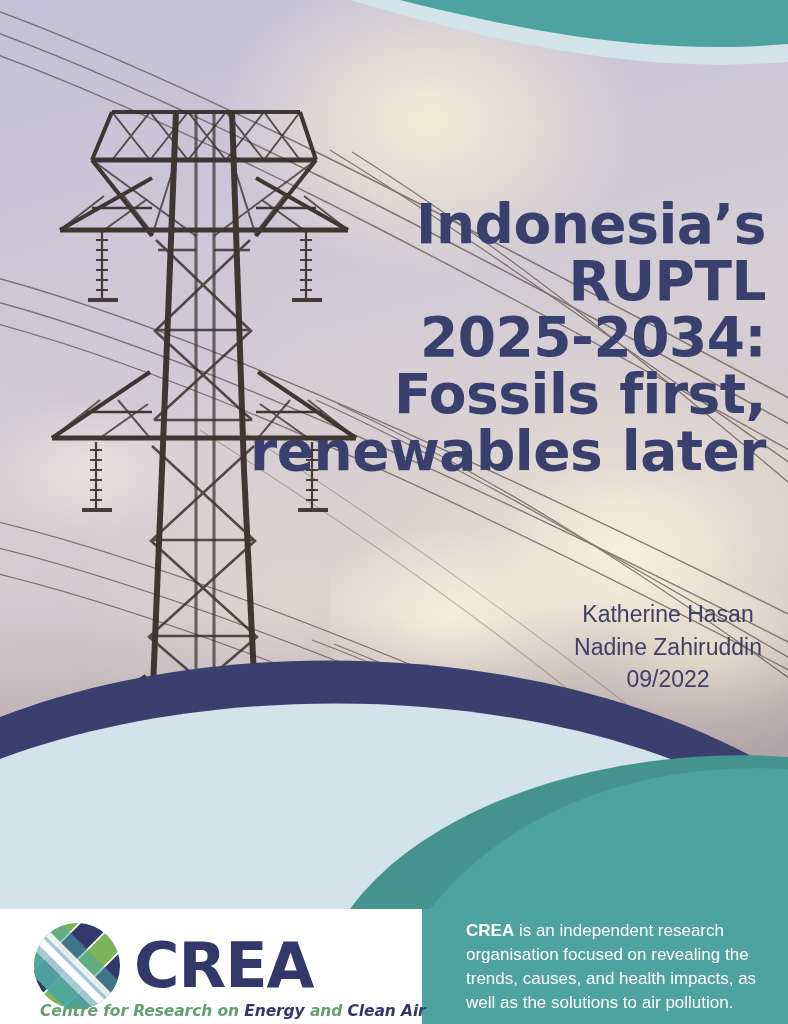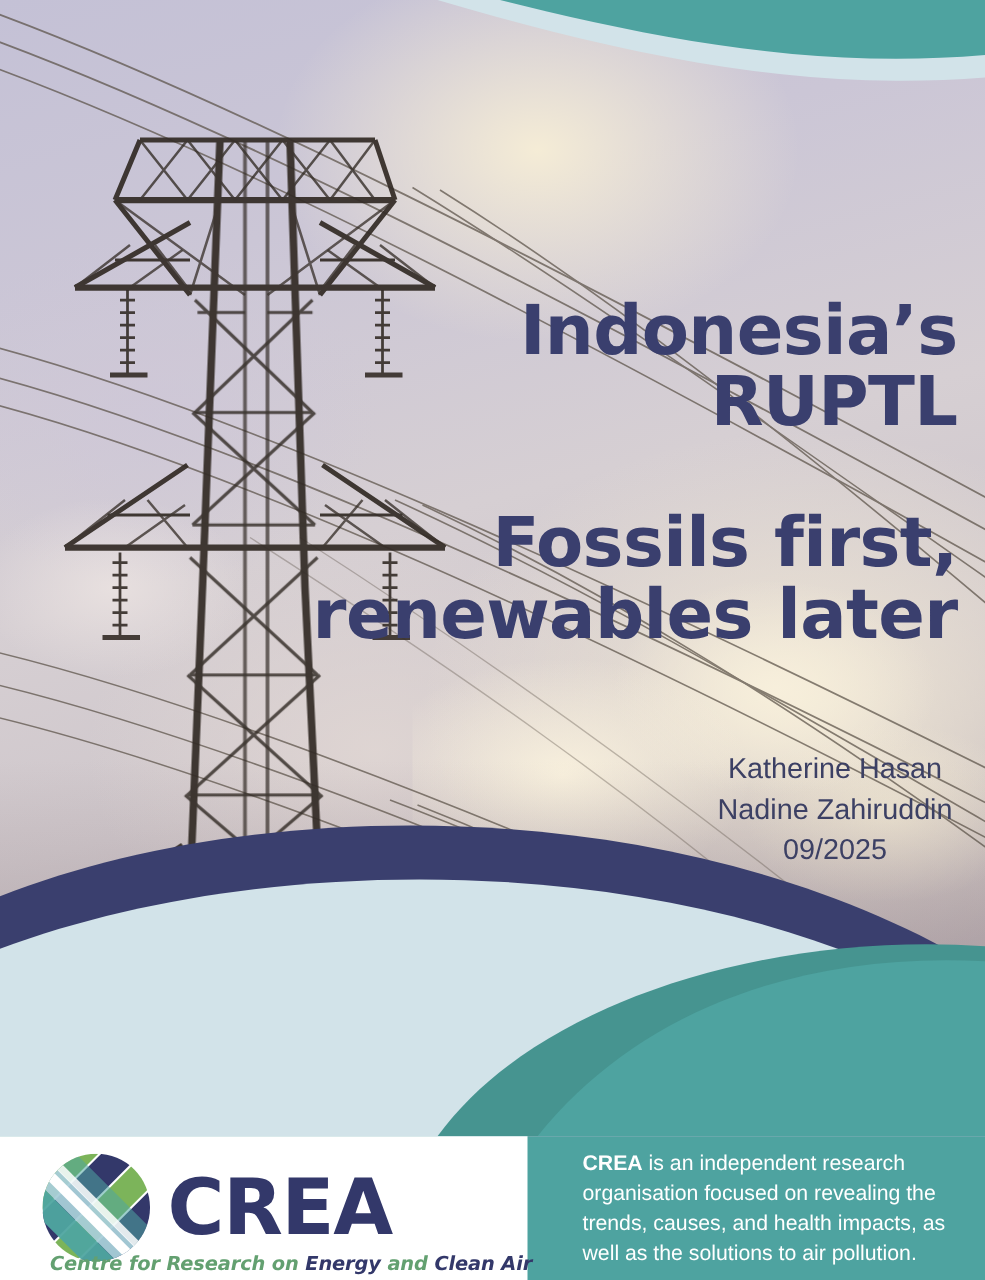--- a/index.html
+++ b/index.html
@@ -46,21 +46,21 @@
   
   .lines { position:absolute; inset:0; }
 
   
   .waves { position:absolute; left:0; right:0; bottom:0; height:300px; }
   .topwave { position:absolute; left:0; top:0; width:788px; height:130px; }
 
   
   .titleblock {
     position:absolute; right:22px; top:196px;
-    width:620px; text-align:right;margin-top:40px;
+    width:620px; text-align:right;
   }
   .titleblock h1 {
     font-family:"DejaVu Sans", sans-serif;
     font-size:55px; line-height:1.03;
     font-weight:bold;
     color:#3a3f6e;
     letter-spacing:-0.5px;
     word-spacing:1px;
   }
   .authors {
@@ -244,30 +244,30 @@
       <path d="M0,150 C 230,64 580,74 788,208 L788,300 L0,300 Z" fill="#d2e3e9"></path>
       <path d="M350,300 C 430,190 620,136 788,148 L788,300 Z" fill="#469490"></path>
       <path d="M430,300 C 510,200 640,152 788,160 L788,300 Z" fill="#4ea3a0"></path>
     </svg>
   </div>
 
   <div class="titleblock">
     <h1>
       <span>Indonesia’s</span><br>
       <span>RUPTL</span><br>
-      <br>
+      <span>2025-2034:</span><br>
       <span>Fossils first,</span><br>
       <span>renewables later</span>
     </h1>
   </div>
 
   <div class="authors">
     <div>Katherine Hasan</div>
     <div>Nadine Zahiruddin</div>
-    <div>09/2025</div>
+    <div>09/2022</div>
   </div>
 
   <div class="footer">
 
     <div class="logopanel">
       <div class="logorow">
         <svg width="86" height="86" viewBox="0 0 100 100">
           <defs>
             <clipPath id="cc">
                 <circle cx="50" cy="50" r="50"></circle>

